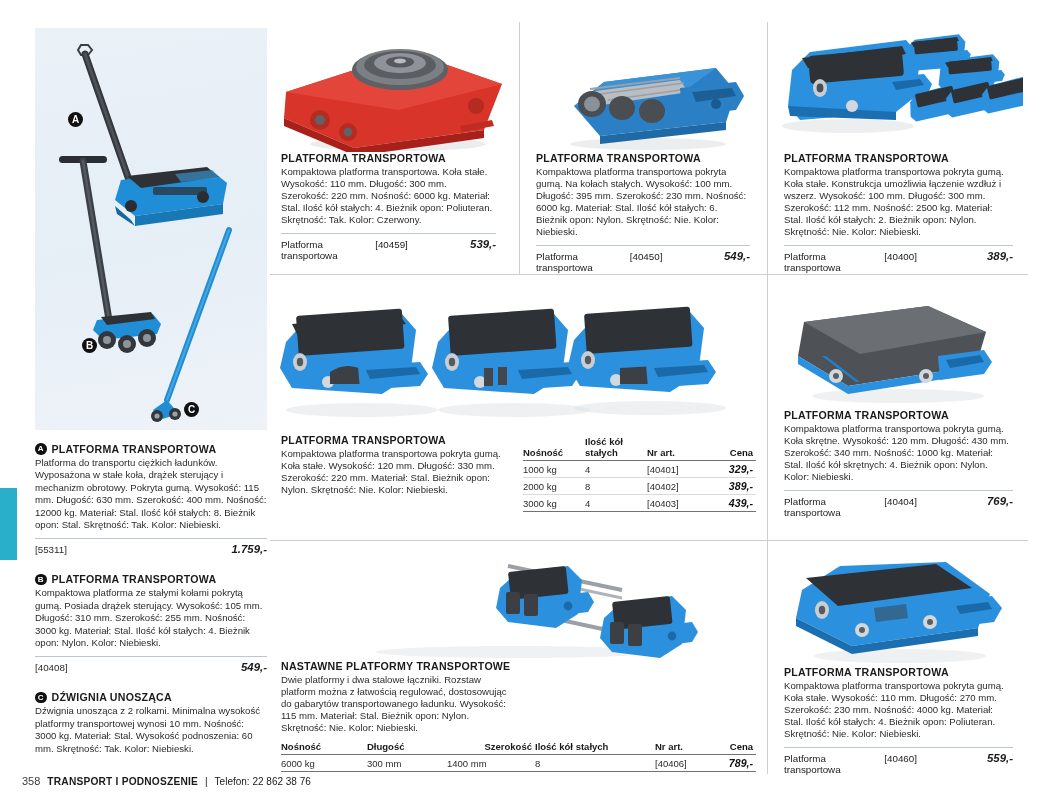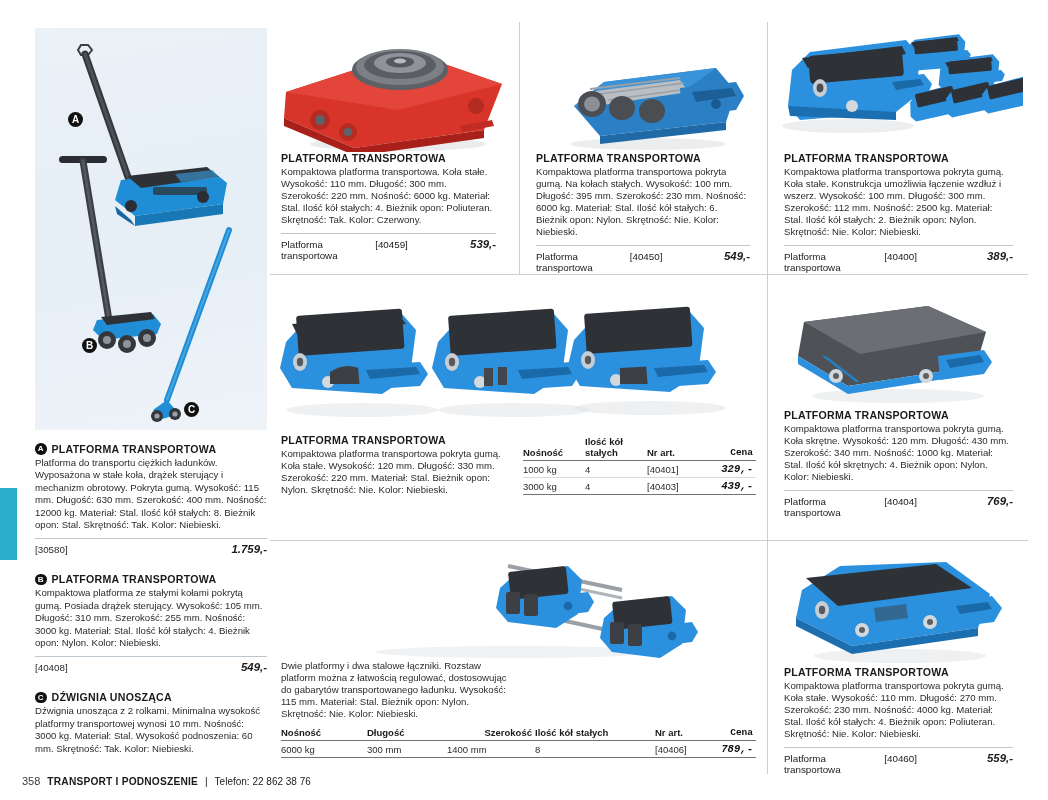--- a/index.html
+++ b/index.html
@@ -99,21 +99,21 @@
     text-align: left; font-weight: bold; font-size: 9.5px;
     padding: 1px 3px 2px 0; vertical-align: bottom;
     border-bottom: 1px solid #6d7478;
   }
   table.spec td {
     padding: 2px 3px 2px 0;
     border-bottom: 1px solid #d6dbdf;
     color:#2b2b2b;
   }
   table.spec tr:last-child td { border-bottom: 1px solid #6d7478; }
-  table.spec .price { text-align: right; font-weight: bold; font-style: italic; font-size: 10.6px; color:#111;font-family:Liberation Mono, monospace; }
+  table.spec .price { text-align: right; font-weight: bold; font-style: italic; font-size: 10.6px; color:#111; }
   table.spec th.price { font-style: normal; font-size: 9.5px; }
   table.spec .artc { color:#2b2b2b; }
 
   
   .footer {
     position: absolute; left: 22px; bottom: 13px;
     font-size: 10px; color: #1a1a1a;
     display: flex; align-items: baseline; gap: 7px;
   }
   .f-page { font-size: 11px; color:#3a3a3a; }
@@ -177,21 +177,21 @@
       <span class="callout cal-c">C</span>
     </div>
 
     <div class="left-block">
       <div class="lb-title">
         <span class="lb-badge">A</span>
         <span>PLATFORMA TRANSPORTOWA</span>
       </div>
       <div class="lb-desc">Platforma do transportu ciężkich ładunków. Wyposażona w stałe koła, drążek sterujący i mechanizm obrotowy. Pokryta gumą. Wysokość: 115 mm. Długość: 630 mm. Szerokość: 400 mm. Nośność: 12000 kg. Materiał: Stal. Ilość kół stałych: 8. Bieżnik opon: Stal. Skrętność: Tak. Kolor: Niebieski.</div>
       <div class="lb-priceline">
-        <span class="lb-art">[30580]</span>
+        <span class="lb-art">[55311]</span>
         <span class="lb-price">1.759,-</span>
       </div>
     </div>
 
     <div class="left-block">
       <div class="lb-title">
         <span class="lb-badge">B</span>
         <span>PLATFORMA TRANSPORTOWA</span>
       </div>
       <div class="lb-desc">Kompaktowa platforma ze stałymi kołami pokrytą gumą. Posiada drążek sterujący. Wysokość: 105 mm. Długość: 310 mm. Szerokość: 255 mm. Nośność: 3000 kg. Materiał: Stal. Ilość kół stałych: 4. Bieżnik opon: Nylon. Kolor: Niebieski.</div>
@@ -394,20 +394,26 @@
               </tr>
             </thead>
             <tbody>
               <tr>
                 <td>1000 kg</td>
                 <td>4</td>
                 <td class="artc">[40401]</td>
                 <td class="price">329,-</td>
               </tr>
               <tr>
+                <td>2000 kg</td>
+                <td>8</td>
+                <td class="artc">[40402]</td>
+                <td class="price">389,-</td>
+              </tr>
+              <tr>
                 <td>3000 kg</td>
                 <td>4</td>
                 <td class="artc">[40403]</td>
                 <td class="price">439,-</td>
               </tr>
             </tbody>
           </table>
         </div>
       </div>
     </div>
@@ -461,20 +467,21 @@
             <path d="M4 26 L22 10 L72 4 L86 18 L82 52 L60 66 L12 60 L0 46 Z" fill="#2b90de"></path>
             <rect x="12" y="10" width="58" height="28" rx="3" fill="#2e3135" transform="rotate(-6 12 10)"></rect>
             <rect x="10" y="30" width="14" height="22" rx="2" fill="#3c4045"></rect>
             <rect x="28" y="32" width="14" height="22" rx="2" fill="#3c4045"></rect>
             <path d="M58 34 L92 30 L98 40 L92 50 L60 54 Z" fill="#2b90de"></path>
             <circle cx="72" cy="44" r="4.4" fill="#1a6aa9"></circle>
           </g>
         </svg>
       </div>
       <div style="padding:0 6px 0 11px;">
+        <div class="p-title">NASTAWNE PLATFORMY TRANSPORTOWE</div>
         <div class="p-desc" style="width:232px;">Dwie platformy i dwa stalowe łączniki. Rozstaw platform można z łatwością regulować, dostosowując do gabarytów transportowanego ładunku. Wysokość: 115 mm. Materiał: Stal. Bieżnik opon: Nylon. Skrętność: Nie. Kolor: Niebieski.</div>
         <div style="margin-top:6px;">
           <table class="spec">
             <thead>
               <tr>
                 <th style="width:86px;">Nośność</th>
                 <th style="width:80px;">Długość</th>
                 <th style="width:88px;text-align:right;">Szerokość</th>
                 <th style="width:120px;">Ilość kół stałych</th>
                 <th style="width:62px;">Nr art.</th>

